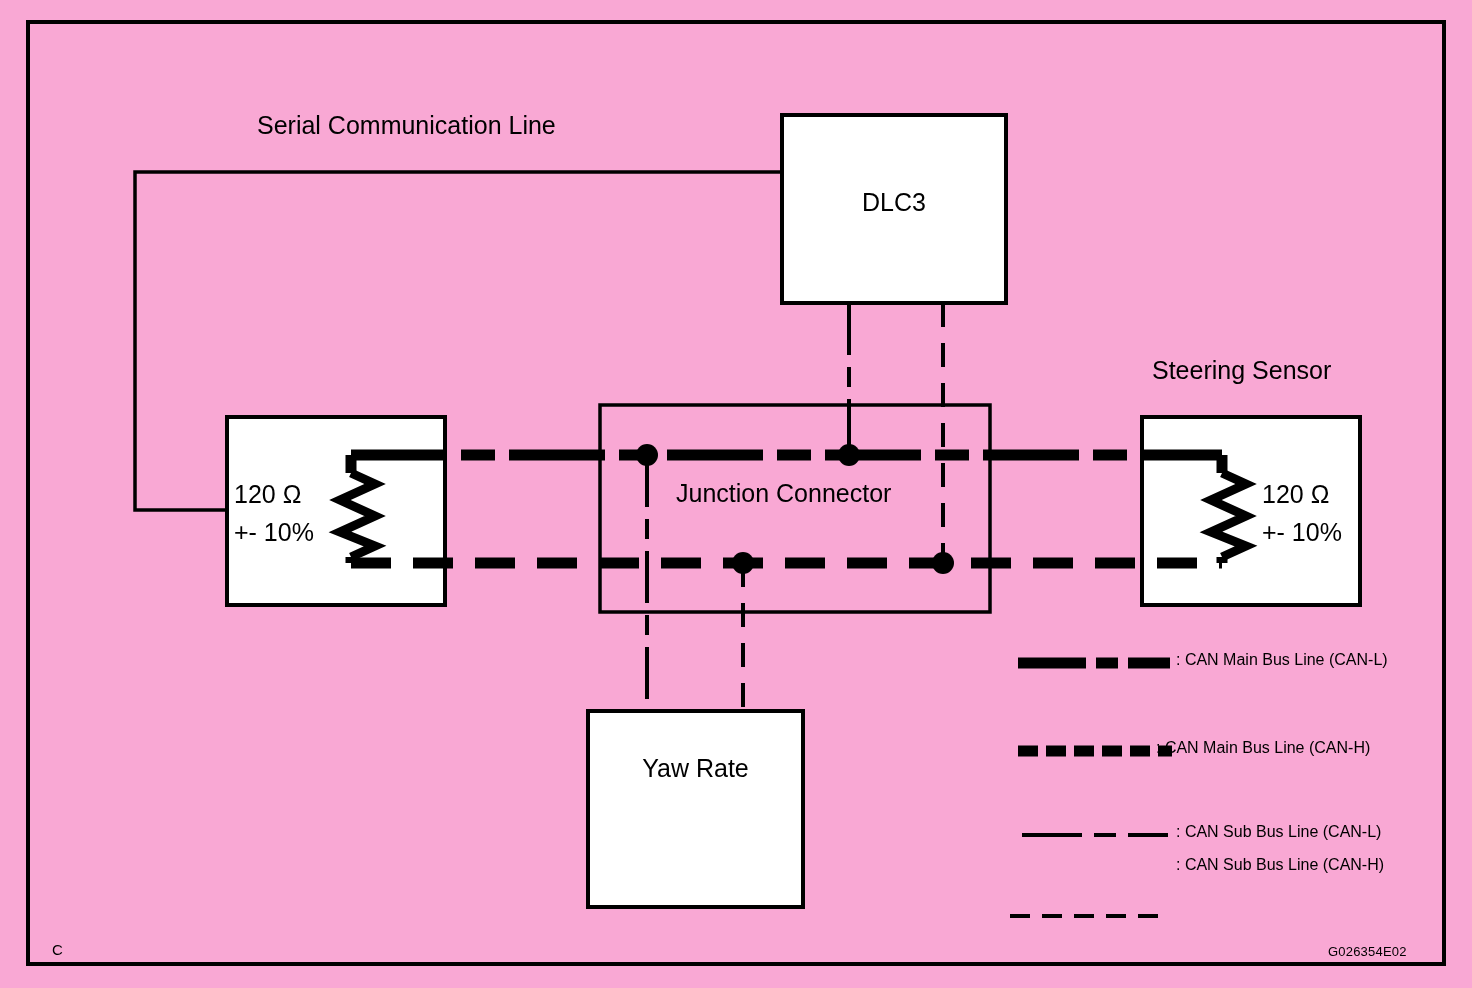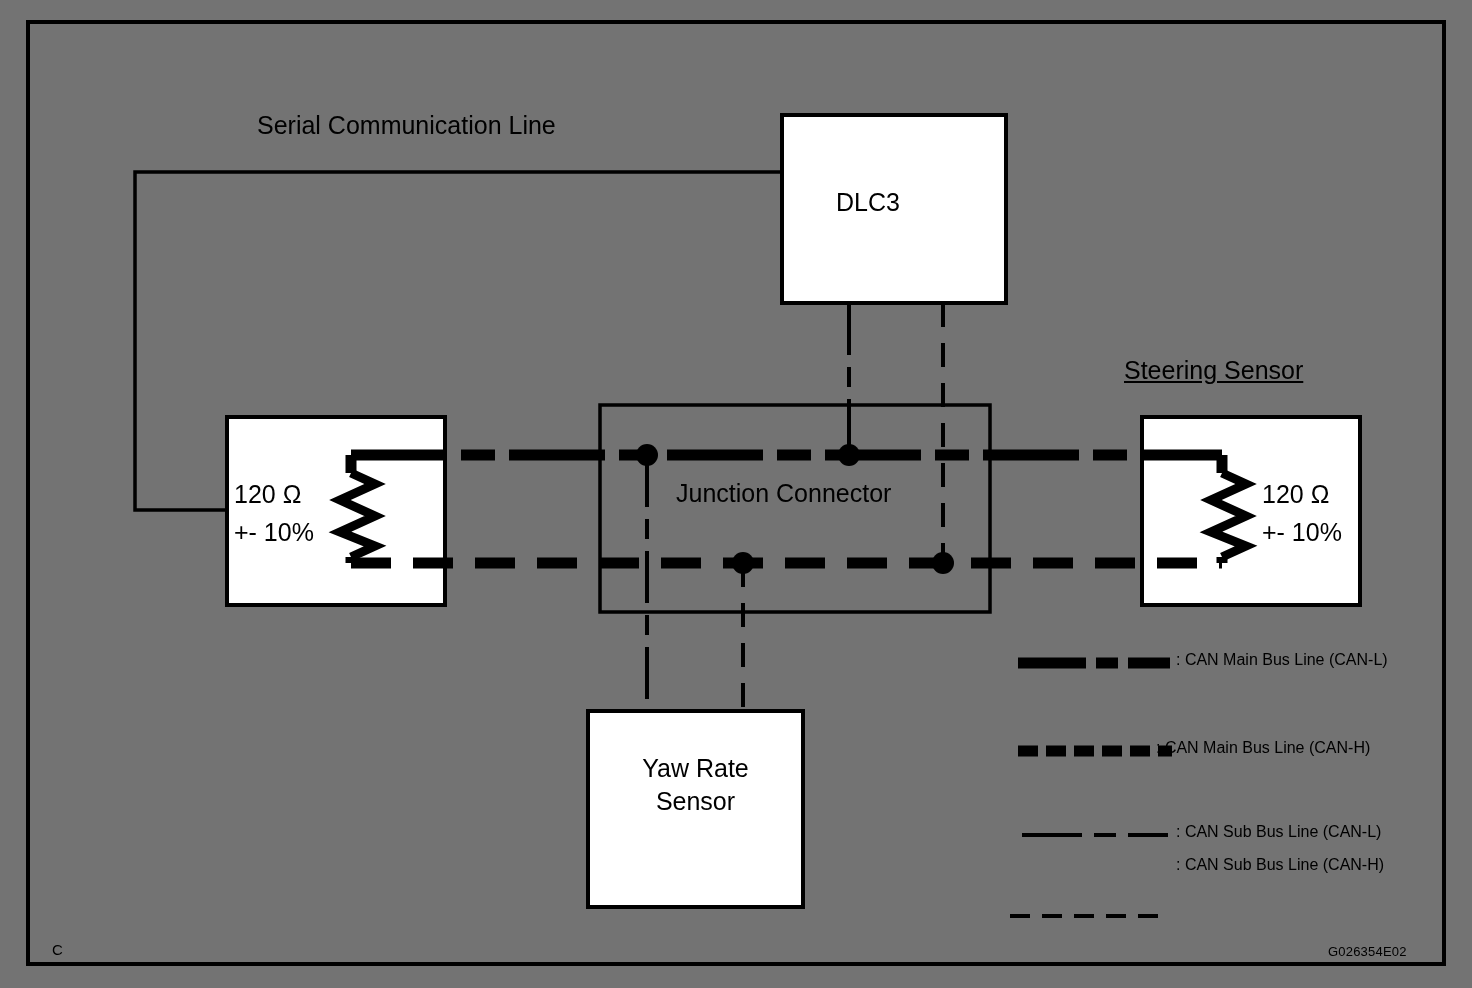--- a/index.html
+++ b/index.html
@@ -9,21 +9,21 @@
     background: #ffffff;
   }
   body {
     font-family: "Liberation Sans", sans-serif;
     color: #000000;
   }
   #page {
     position: relative;
     width: 1472px;
     height: 988px;
-    background: #737373;
+    background: #f9a8d4;
     overflow: hidden;
   }
   #diagram-svg {
     position: absolute;
     left: 0;
     top: 0;
     width: 1472px;
     height: 988px;
   }
   .lbl {
@@ -97,38 +97,37 @@
 
     <line x1="1018" y1="751" x2="1172" y2="751" stroke="#000" stroke-width="11" stroke-dasharray="20 8" stroke-linecap="butt"></line>
 
     <line x1="1022" y1="835" x2="1168" y2="835" stroke="#000" stroke-width="4" stroke-dasharray="60 12 22 12" stroke-linecap="butt"></line>
 
     <line x1="1010" y1="916" x2="1168" y2="916" stroke="#000" stroke-width="4" stroke-dasharray="20 12" stroke-linecap="butt"></line>
   </svg>
 
   <div class="lbl lbl-title" style="left:257px; top:110px;">Serial Communication Line</div>
 
-  <div class="lbl lbl-box center" style="left:756px; top:187px; width:224px;">DLC3</div>
+  <div class="lbl lbl-box center" style="left:782px; top:187px; width:224px;">DLC3</div>
 
 
   <div class="lbl lbl-res" style="left:234px; top:479px;">120 Ω</div>
 
   <div class="lbl lbl-res" style="left:234px; top:517px;">+- 10%</div>
 
-  <div class="lbl lbl-box" style="left:1124px; top:355px;text-decoration:underline;">Steering Sensor</div>
+  <div class="lbl lbl-box" style="left:1152px; top:355px;">Steering Sensor</div>
 
   <div class="lbl lbl-res" style="left:1262px; top:479px;">120 Ω</div>
 
   <div class="lbl lbl-res" style="left:1262px; top:517px;">+- 10%</div>
 
   <div class="lbl lbl-box" style="left:676px; top:478px;">Junction Connector</div>
 
   <div class="lbl lbl-box center" style="left:588px; top:753px; width:215px;">Yaw Rate</div>
 
-  <div class="lbl lbl-box center" style="left:588px; top:786px; width:215px;">Sensor</div>
 
   <div class="lbl lbl-legend" style="left:1176px; top:650px;">: CAN Main Bus Line (CAN-L)</div>
 
   <div class="lbl lbl-legend" style="left:1156px; top:738px;">: CAN Main Bus Line (CAN-H)</div>
 
   <div class="lbl lbl-legend" style="left:1176px; top:822px;">: CAN Sub Bus Line (CAN-L)</div>
 
   <div class="lbl lbl-legend" style="left:1176px; top:855px;">: CAN Sub Bus Line (CAN-H)</div>
 
   <div class="lbl lbl-corner" style="left:52px; top:941px;">C</div>

